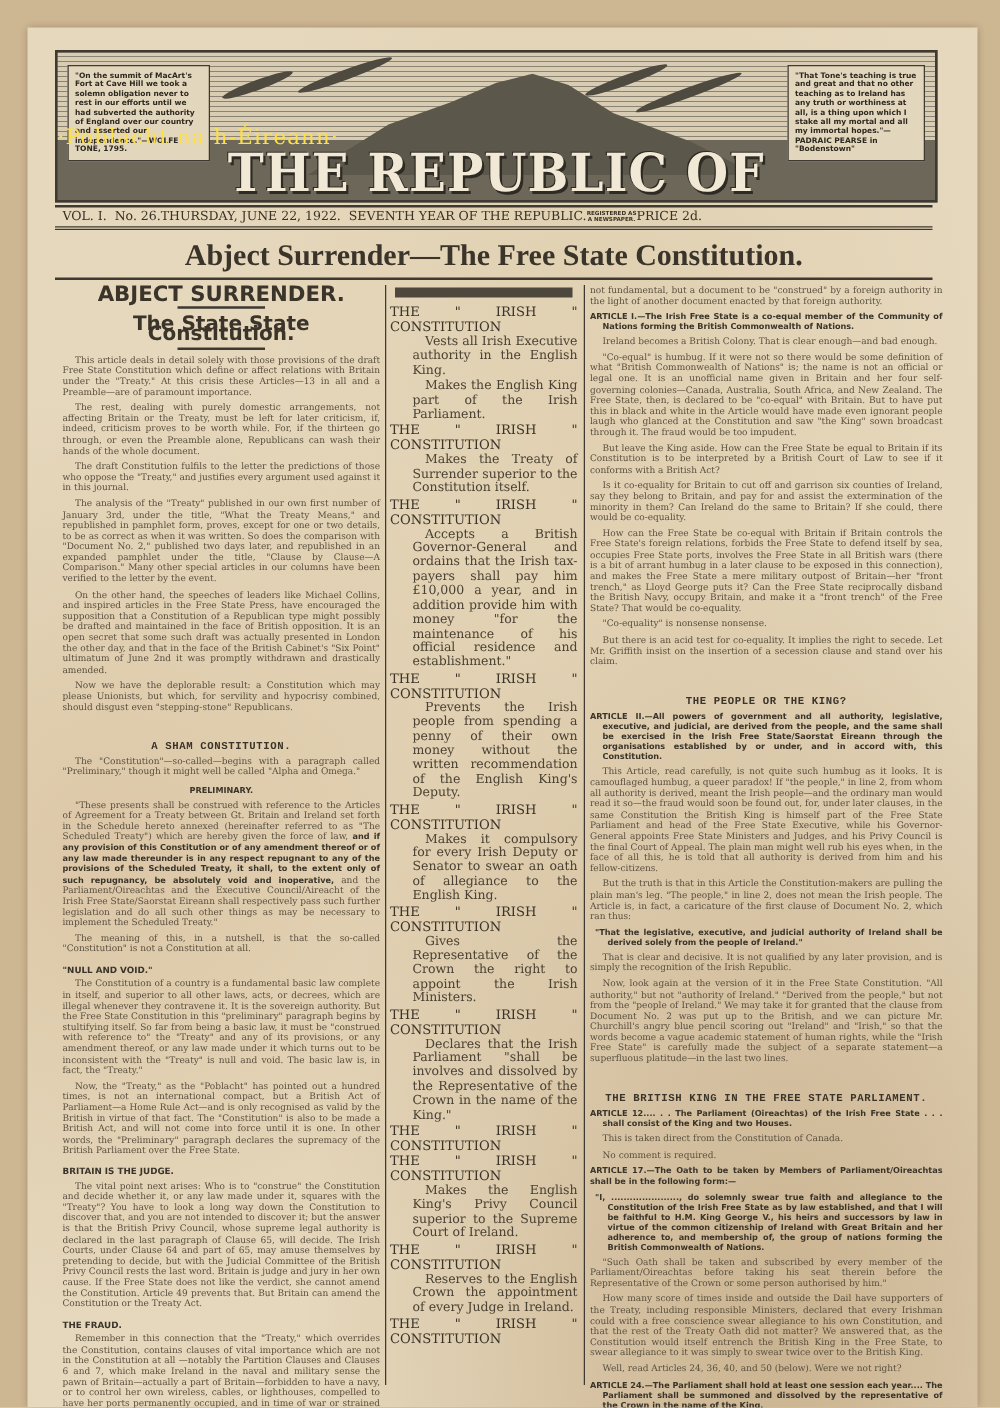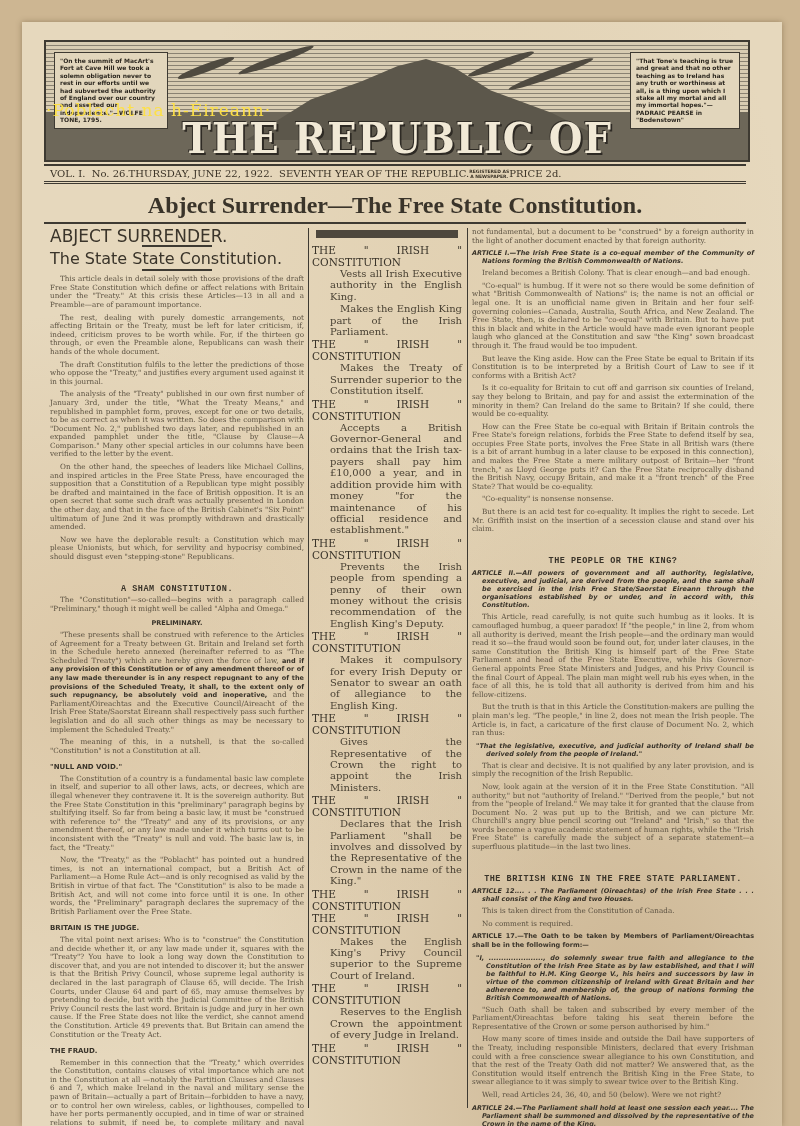--- a/index.html
+++ b/index.html
@@ -19,30 +19,30 @@
   .gaelic{position:absolute;left:0;right:0;top:58px;text-align:left;font-family:"DejaVu Serif",serif;color:#fde047;font-size:17px;letter-spacing:1px;}
   .title{position:absolute;left:0;right:0;top:72px;text-align:center;font-family:"DejaVu Serif",serif;font-weight:bold;color:#f1e9d6;font-size:42px;letter-spacing:1px;text-shadow:2px 2px 0 #2e2a24, -1px -1px 0 #2e2a24;transform:scaleX(.92);}
   .dateline{position:absolute;left:22px;top:142px;width:702px;height:20px;border-top:2px solid #3e3a32;border-bottom:3px double #3e3a32;font-size:10px;display:flex;align-items:center;padding:0 6px;box-sizing:border-box;}
   .dateline .reg{font-family:"DejaVu Sans",sans-serif;font-size:4.5px;line-height:5px;text-align:center;font-weight:bold;}
   .headline{position:absolute;left:22px;top:166px;width:702px;height:34px;border-bottom:2px solid #3e3a32;text-align:center;font-family:Liberation Serif, serif;font-weight:bold;font-size:24px;line-height:34px;color:#3a342a;transform-origin:center;}
   .col{position:absolute;top:206px;font-size:7.2px;line-height:8.6px;text-align:justify;color:#5a5040;}
   .col1{left:28px;width:254px;}
   .col2{left:290px;width:150px;}
   .col3{left:450px;width:282px;}
   .vrule{position:absolute;top:206px;width:1px;background:#3e3a32;height:880px;}
-  .h-big{font-family:"DejaVu Sans",sans-serif;font-weight:normal;color:#3a342a;}
+  .h-big{font-family:"DejaVu Sans",sans-serif;font-weight:bold;text-align:center;color:#3a342a;}
   .h1{font-size:17px;margin:4px 0 2px;}
   .h2{font-size:16px;margin:8px 0 6px;font-family:"DejaVu Sans",sans-serif;}
   .short-rule{width:70px;height:2px;background:#3e3a32;margin:4px auto;}
   p{margin:0 0 4px;text-indent:10px;}
   .sub{font-family:Liberation Mono, monospace;font-weight:bold;font-size:8.5px;text-align:center;color:#3a342a;margin:23px 0 3px;letter-spacing:.5px;}
   .subsm{font-family:"DejaVu Sans",sans-serif;font-weight:bold;font-size:6.5px;text-align:center;color:#3a342a;margin:6px 0 3px;}
   .subleft{font-family:"DejaVu Sans",sans-serif;font-weight:bold;font-size:7px;color:#3a342a;margin:8px 0 3px;}
   .bold{font-family:"DejaVu Sans",sans-serif;font-weight:bold;color:#3a342a;font-size:6.5px;}
-  .art{font-family:"DejaVu Sans",sans-serif;font-weight:bold;color:#3a342a;font-size:6.5px;line-height:8px;margin:4px 0 4px;padding-left:10px;text-indent:-10px;font-style:italic;}
+  .art{font-family:"DejaVu Sans",sans-serif;font-weight:bold;color:#3a342a;font-size:6.5px;line-height:8px;margin:4px 0 4px;padding-left:10px;text-indent:-10px;}
   .bar{height:8px;background:#4d473d;margin:2px 4px 6px;}
   .ic-head{font-size:10.5px;line-height:12px;color:#3a342a;text-indent:0;margin:0;}
   .ic-body{font-size:10px;line-height:11.4px;color:#4a4234;padding-left:18px;text-align:justify;margin:0 0 1px;}
 </style>
 </head>
 <body>
 
 <div class="page">
 
   <div class="masthead">
@@ -114,21 +114,21 @@
     <div>
       <p class="ic-head">THE " IRISH " CONSTITUTION</p>
       <p class="ic-body">Makes the Treaty of Surrender superior to the Constitution itself.</p>
     </div>
     <div>
       <p class="ic-head">THE " IRISH " CONSTITUTION</p>
       <p class="ic-body">Accepts a British Governor-General and ordains that the Irish tax-payers shall pay him £10,000 a year, and in addition provide him with money "for the maintenance of his official residence and establishment."</p>
     </div>
     <div>
       <p class="ic-head">THE " IRISH " CONSTITUTION</p>
-      <p class="ic-body">Prevents the Irish people from spending a penny of their own money without the crisis recommendation of the English King's Deputy.</p>
+      <p class="ic-body">Prevents the Irish people from spending a penny of their own money without the written recommendation of the English King's Deputy.</p>
     </div>
     <div>
       <p class="ic-head">THE " IRISH " CONSTITUTION</p>
       <p class="ic-body">Makes it compulsory for every Irish Deputy or Senator to swear an oath of allegiance to the English King.</p>
     </div>
     <div>
       <p class="ic-head">THE " IRISH " CONSTITUTION</p>
       <p class="ic-body">Gives the Representative of the Crown the right to appoint the Irish Ministers.</p>
     </div>
     <div>

